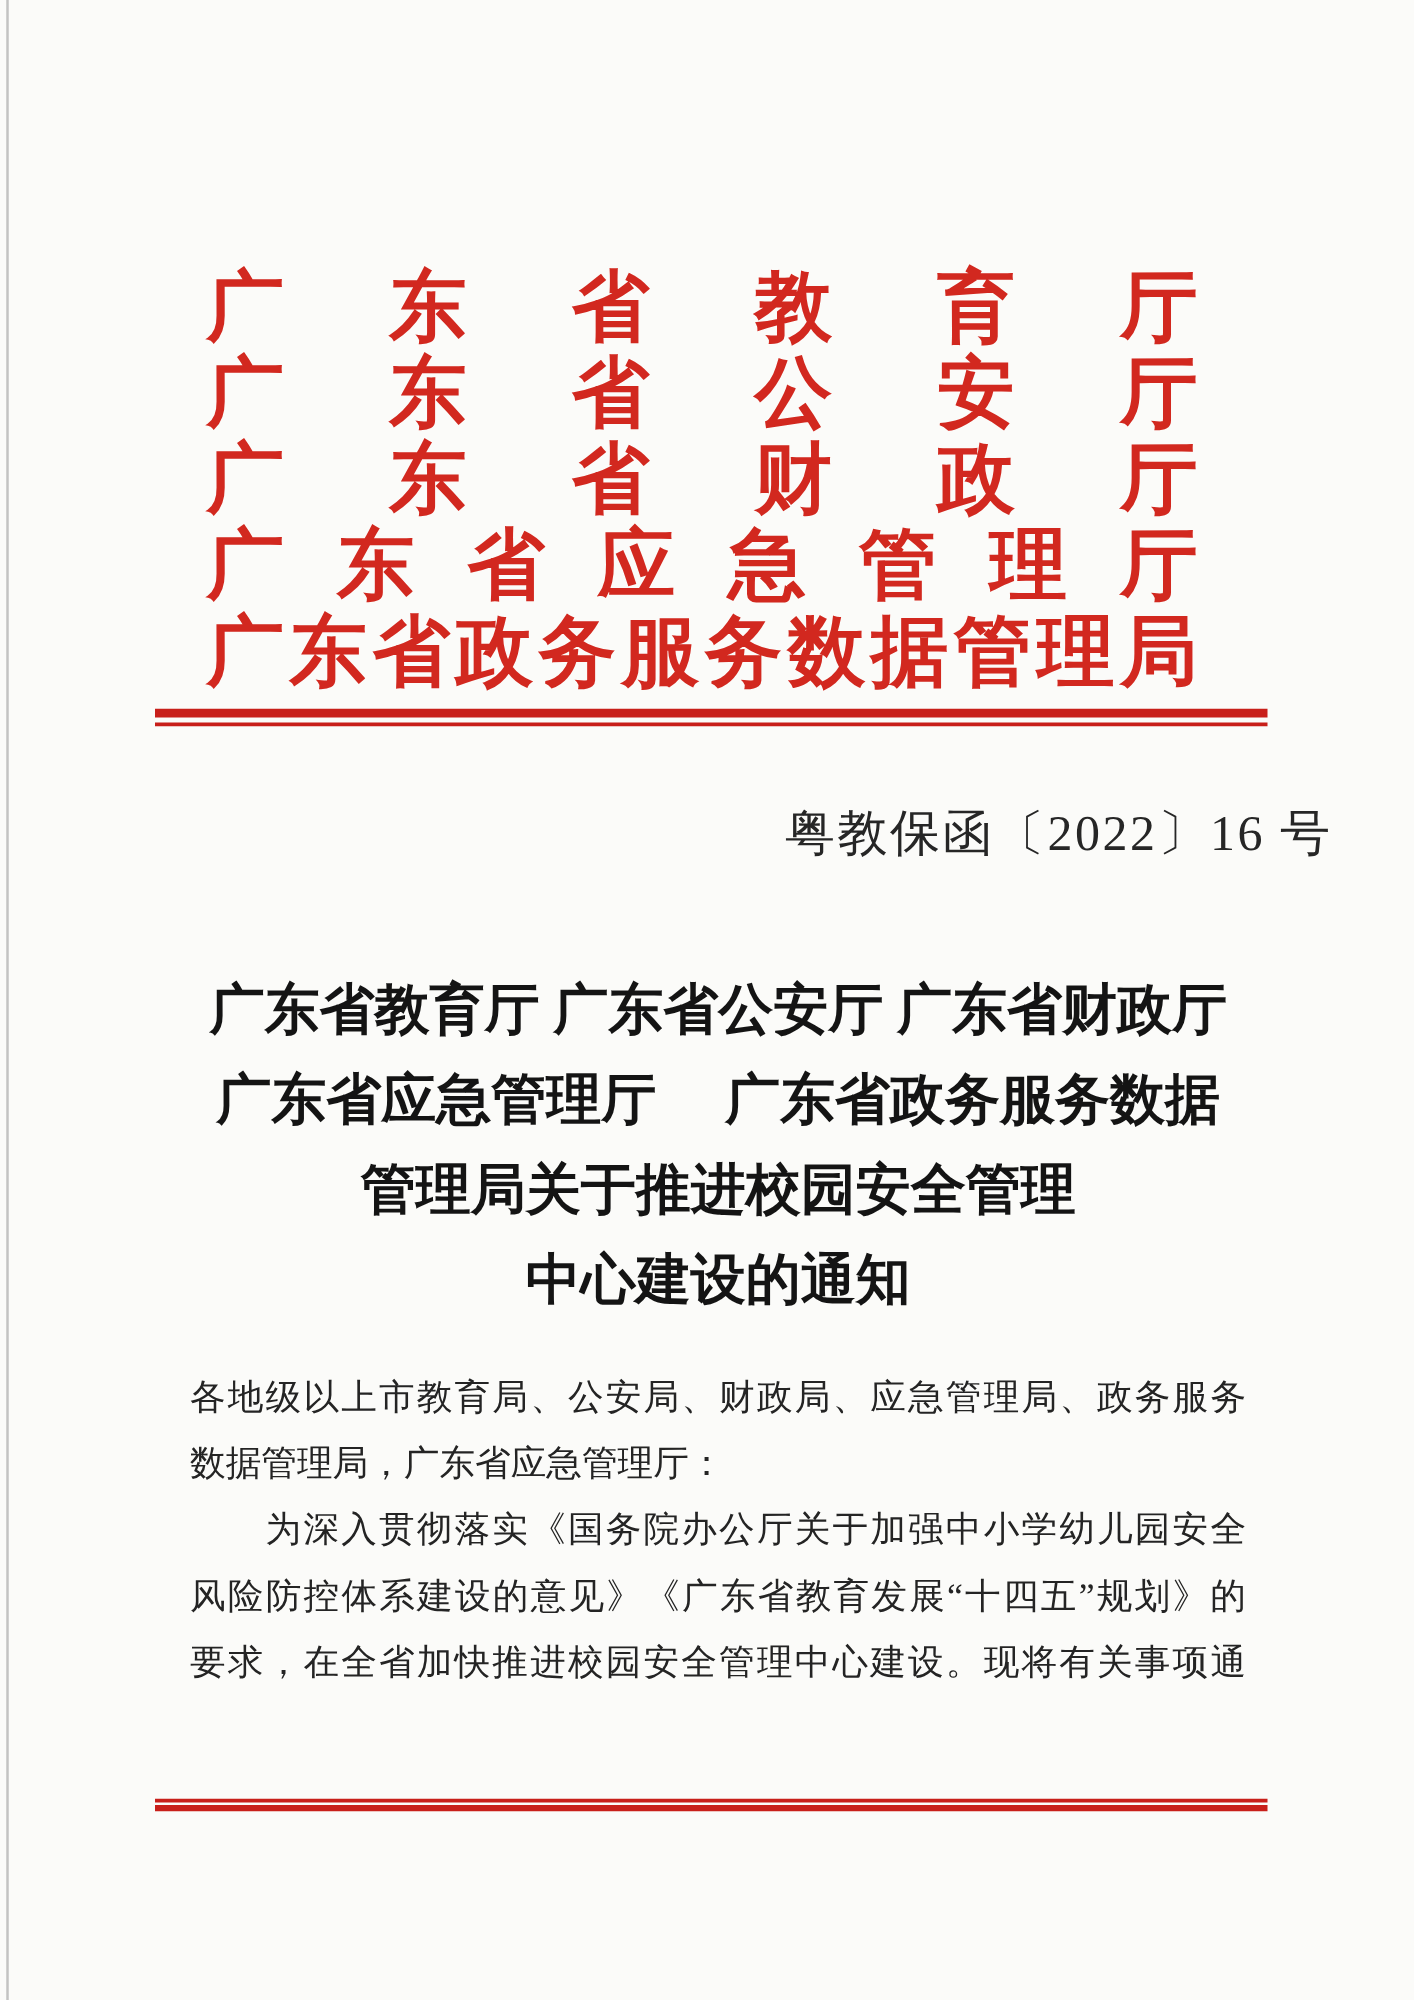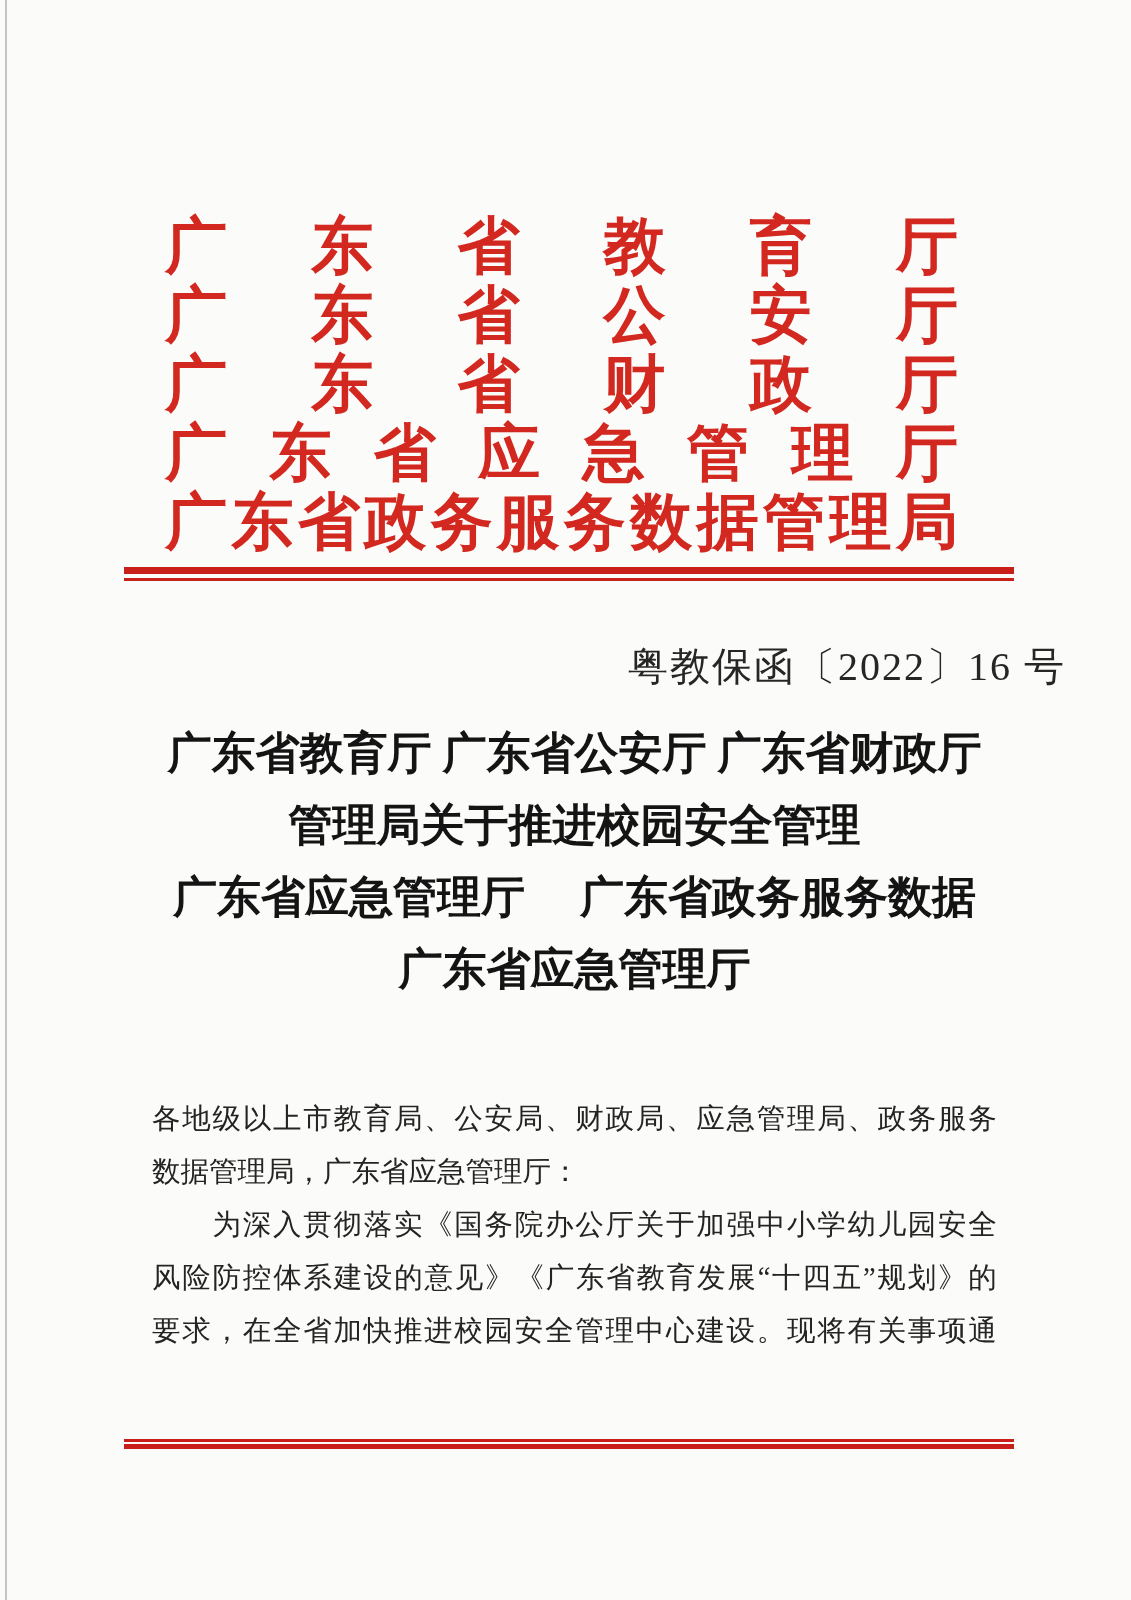--- a/index.html
+++ b/index.html
@@ -42,21 +42,21 @@
 
   
   .doc-number{
     position:absolute;left:628px;top:646px;
     font-size:40px;line-height:42px;color:#262626;
     letter-spacing:2px;white-space:nowrap;
   }
 
   
   .title-block{
-    position:absolute;left:152px;top:718px;width:845px;
+    position:absolute;left:152px;top:772px;width:845px;
     color:#141414;font-weight:bold;text-align:center;
   }
   .title-line{
     height:72px;line-height:72px;font-size:44px;white-space:nowrap;
   }
 
   
   .body-block{
     position:absolute;left:152px;top:1092px;width:845px;
     color:#242424;
@@ -130,23 +130,23 @@
   <div class="rule rule-top">
     <div class="bar thick"></div>
     <div class="gap"></div>
     <div class="bar thin"></div>
   </div>
 
   <div class="doc-number">粤教保函〔2022〕16 号</div>
 
   <div class="title-block">
     <div class="title-line">广东省教育厅 广东省公安厅 广东省财政厅</div>
+    <div class="title-line">广东省应急管理厅　 广东省政务服务数据</div>
     <div class="title-line">管理局关于推进校园安全管理</div>
-    <div class="title-line">广东省应急管理厅　 广东省政务服务数据</div>
-    <div class="title-line">广东省应急管理厅</div>
+    <div class="title-line">中心建设的通知</div>
   </div>
 
   <div class="body-block">
     <div class="body-line" data-char-justify="">
         <span>各</span>
         <span>地</span>
         <span>级</span>
         <span>以</span>
         <span>上</span>
         <span>市</span>

